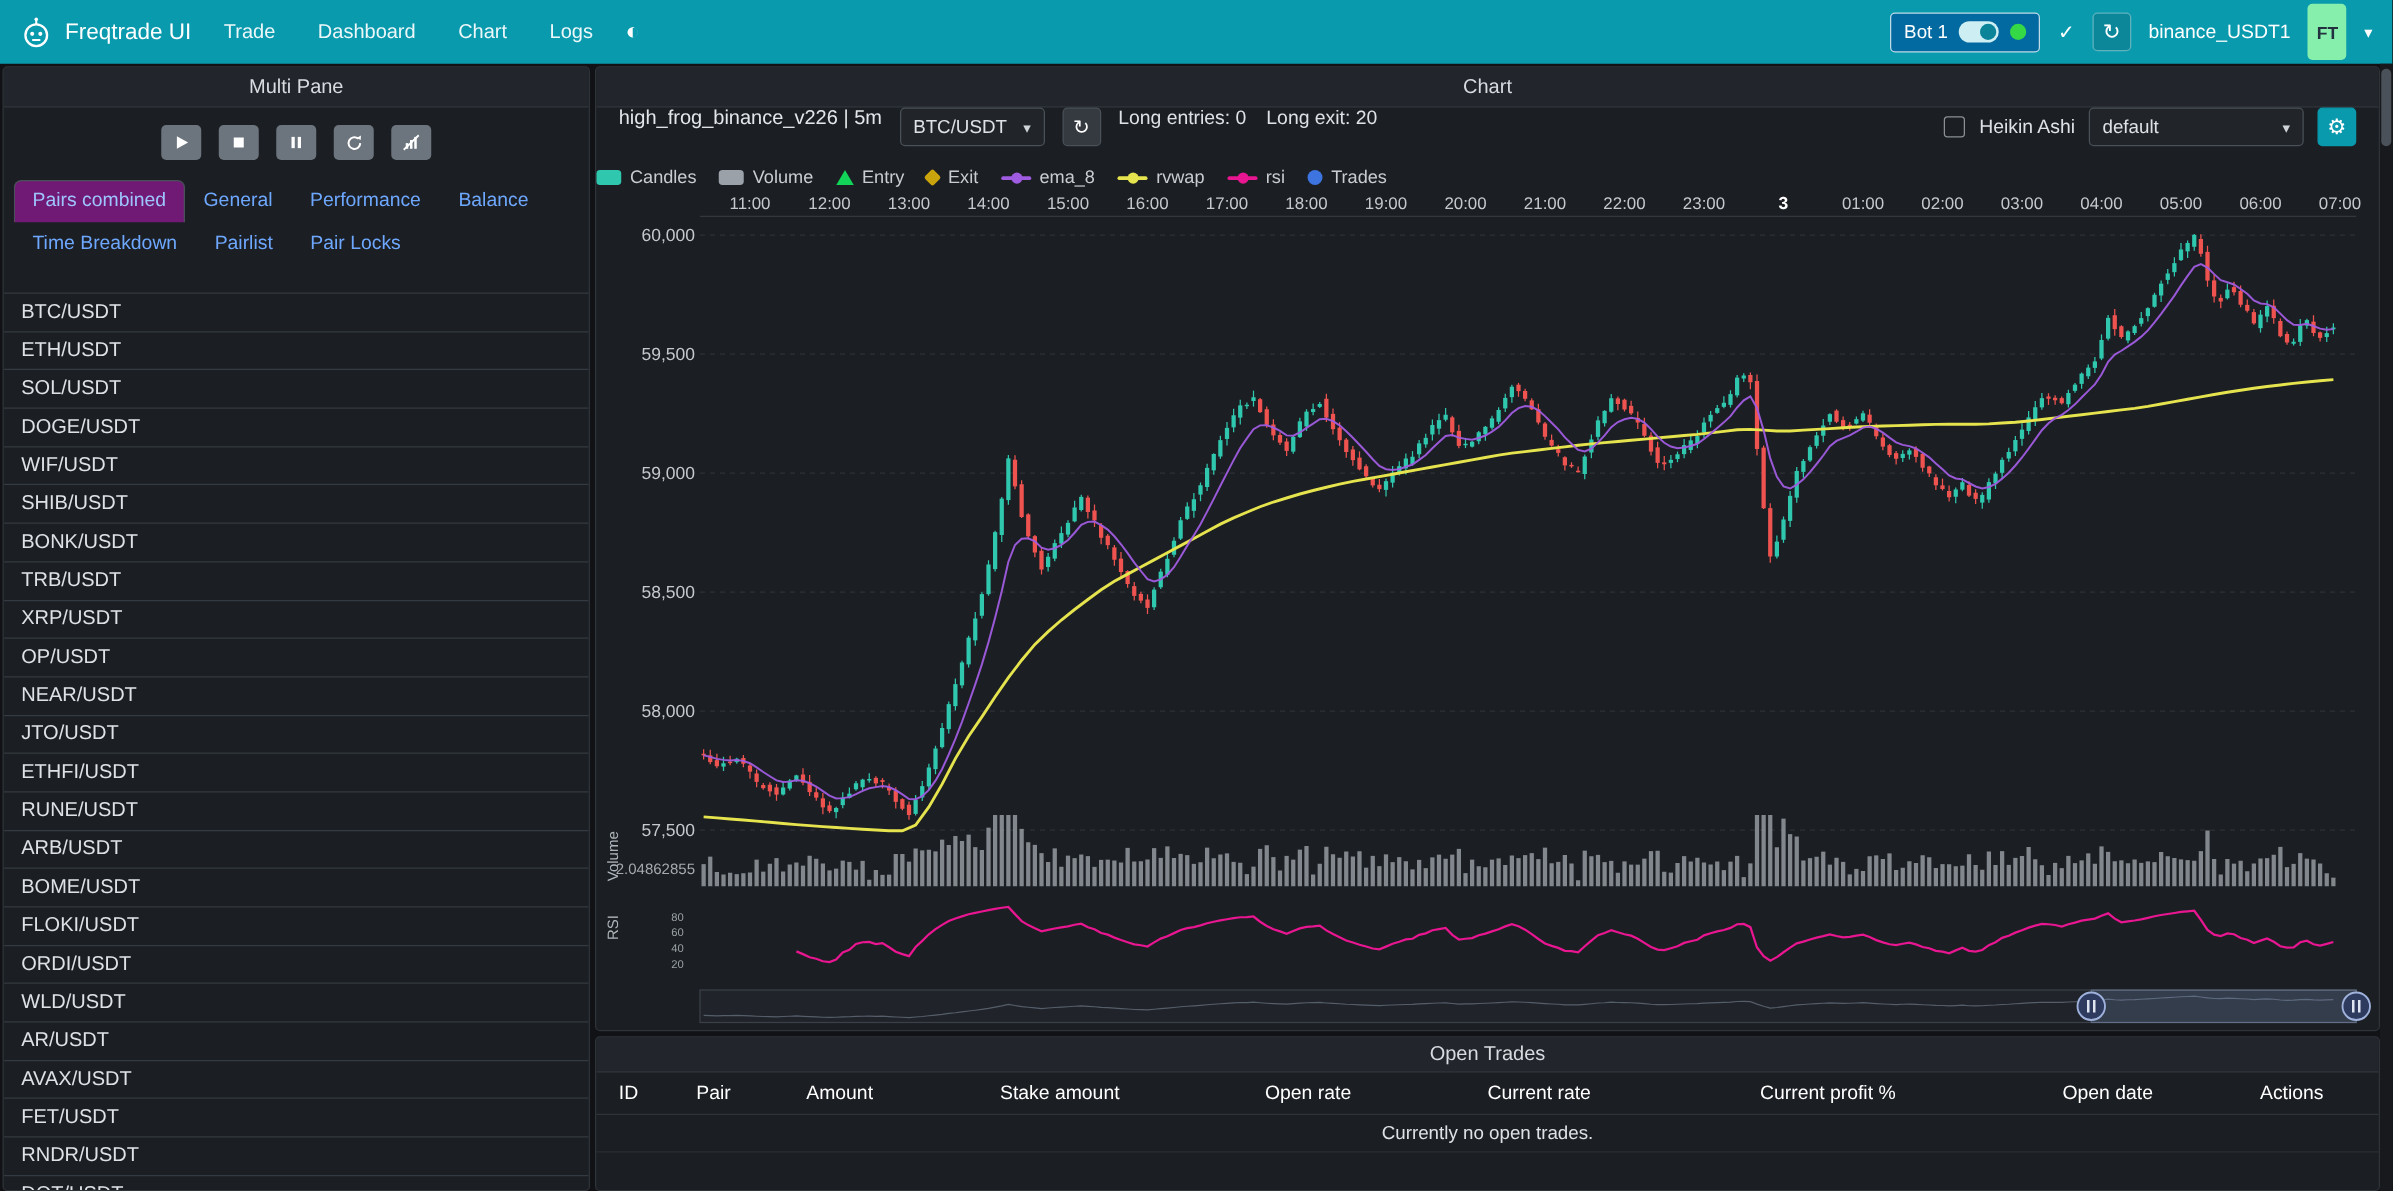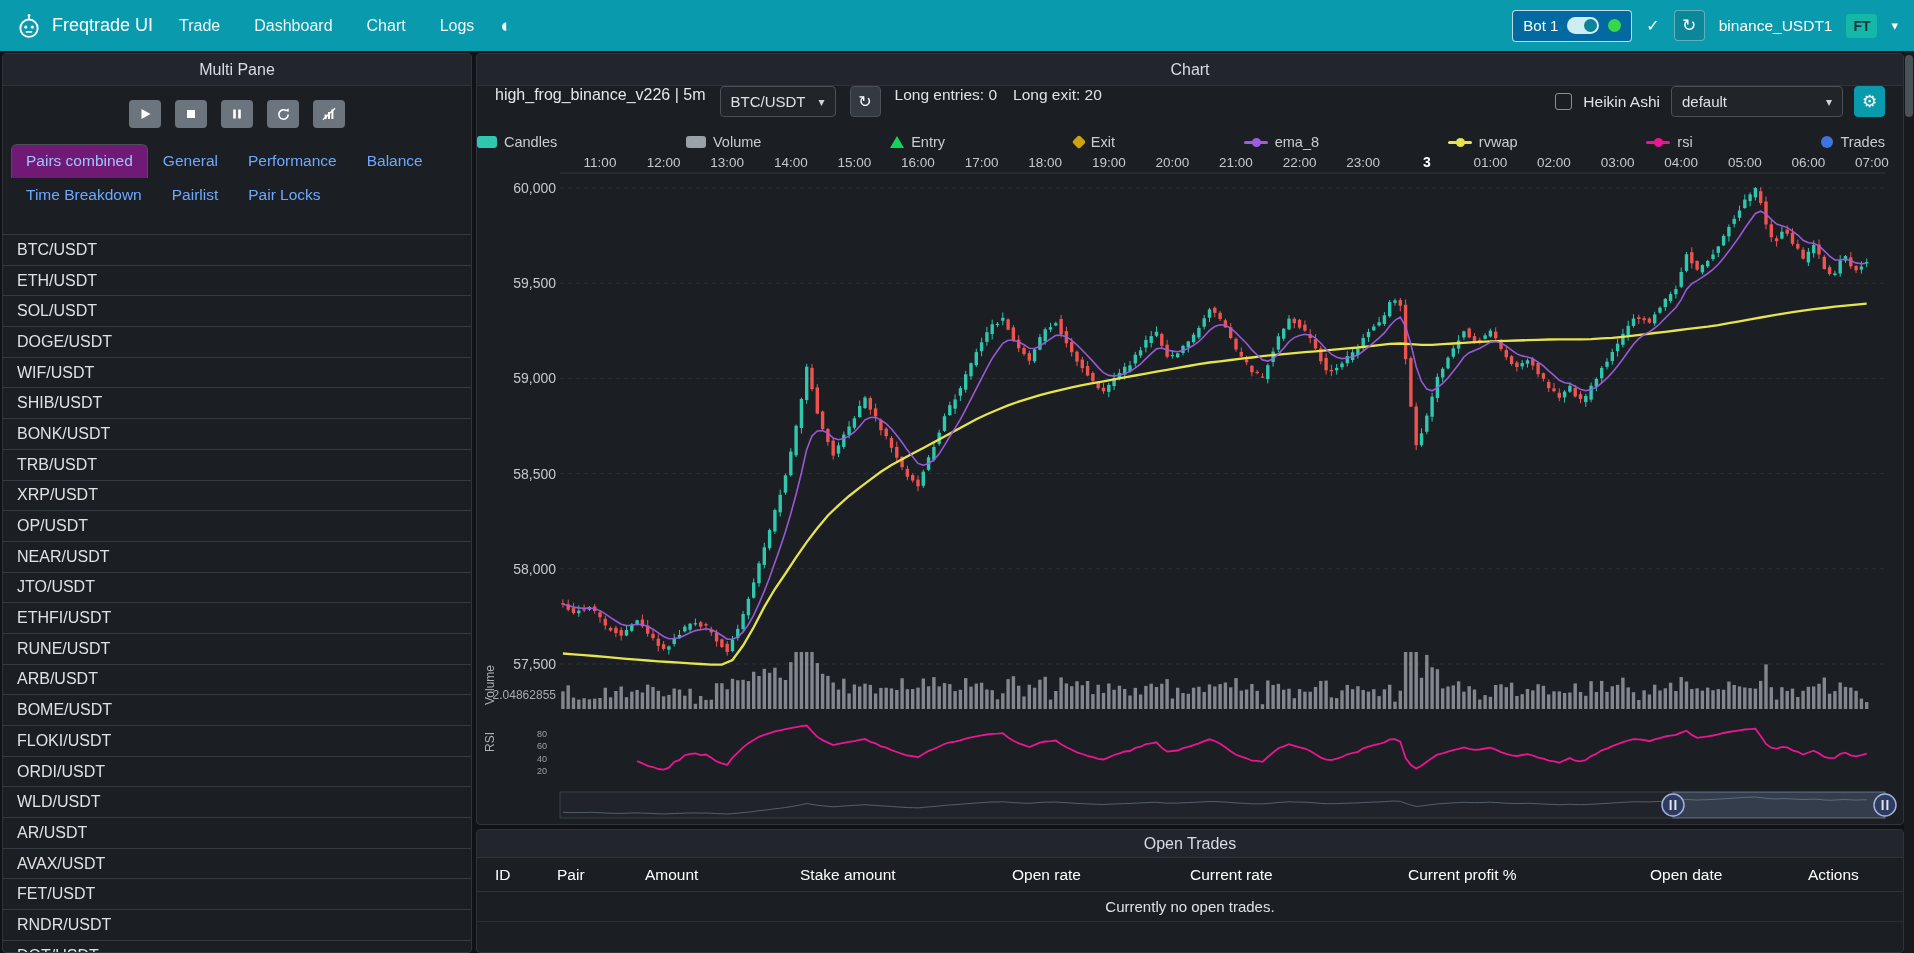--- a/index.html
+++ b/index.html
@@ -13,21 +13,21 @@
   .nav-link{font-size:16px;color:rgba(255,255,255,.92);cursor:pointer;white-space:nowrap}
   .theme-ico{color:#fff;font-size:19px;cursor:pointer}
   .nav-right{margin-left:auto;display:flex;align-items:center;gap:14px}
   .bot-box{display:flex;align-items:center;gap:9px;background:#0369a1;border:1px solid rgba(255,255,255,.75);border-radius:4px;height:32px;padding:0 10px;color:#fff;font-size:15px;cursor:pointer}
   .switch{width:32px;height:17px;border-radius:9px;background:#cdeef3;position:relative;display:inline-block}
   .switch .knob{position:absolute;right:2px;top:2px;width:13px;height:13px;border-radius:50%;background:#0b8398}
   .online-dot{width:13px;height:13px;border-radius:50%;background:#35d845;display:inline-block}
   .nav-check{color:#fff;font-size:16px}
   .nav-reload{width:31px;height:31px;border-radius:4px;background:#0c879a;border:1px solid rgba(255,255,255,.35);color:#fff;font-size:17px;display:flex;align-items:center;justify-content:center;cursor:pointer}
   .exchange-label{color:#fff;font-size:15.5px}
-  .avatar{width:31px;height:24px;border-radius:4px;background:#14b8a6;color:#22303f;font-weight:bold;font-size:14px;display:flex;align-items:center;justify-content:center;cursor:pointer}
+  .avatar{width:31px;height:45px;border-radius:4px;background:#86efac;color:#22303f;font-weight:bold;font-size:14px;display:flex;align-items:center;justify-content:center;cursor:pointer}
   .user-caret{color:#fff;font-size:13px}
 
   
   .content{position:absolute;top:53px;left:2px;right:10px;bottom:0;display:flex;gap:4px}
   .card{background:#1b1e23;border:1px solid #2f343a;border-radius:4px;overflow:hidden}
   .card-header{height:32px;background:#22262c;border-bottom:1px solid #2f343a;display:flex;align-items:center;justify-content:center;font-size:16px;color:#d8dbe0}
 
   
   .left-card{width:470px;height:900px;display:flex;flex-direction:column}
   .toolbar{display:flex;justify-content:center;gap:14px;margin-top:14px}
@@ -47,21 +47,21 @@
   .select{background:#212529;border:1px solid #495057;border-radius:4px;height:31px;display:flex;align-items:center;justify-content:space-between;padding:0 10px;font-size:15px;color:#dee2e6;cursor:pointer;gap:10px}
   .select .sel-caret{font-size:12px;color:#cfd4d9}
   .pair-select{width:116px}
   .plotcfg-select{width:172px}
   .btn-sq{width:31px;height:31px;border-radius:4px;display:flex;align-items:center;justify-content:center;border:1px solid #495057;background:#343a40;color:#fff;font-size:16px;cursor:pointer}
   .btn-gear{background:#0a9aae;border-color:#0a9aae;font-size:17px}
   .entries-text{font-size:15.5px;color:#dee2e6;display:flex;gap:16px;white-space:nowrap}
   .controls-right{margin-left:auto;display:flex;align-items:center;gap:11px}
   .checkbox{width:17px;height:17px;border:1px solid #8a9096;border-radius:3px;background:transparent;cursor:pointer}
   .chk-label{font-size:15.5px;color:#dee2e6;white-space:nowrap}
-  .legend{height:24px;display:flex;justify-content:space-between;align-items:center;gap:18px;padding-right:18px}
+  .legend{height:24px;display:flex;justify-content:flex-start;align-items:center;gap:18px;padding-right:18px}
   .legend-item{display:flex;align-items:center;gap:7px;cursor:pointer}
   .lg-label{font-size:14.5px;color:#c9cdd2}
   .lg-marker.rect{width:20px;height:12px;border-radius:3px}
   .lg-marker.triangle{width:0;height:0;border-left:7px solid transparent;border-right:7px solid transparent;border-bottom:12px solid #12d458;background:transparent}
   .lg-marker.diamond{width:10px;height:10px;transform:rotate(45deg);border-radius:2px}
   .lg-marker.circle{width:12px;height:12px;border-radius:50%}
   .lg-marker.line-dot{width:24px;height:3px;border-radius:2px;position:relative}
   .lg-dot{position:absolute;left:8px;top:-3px;width:9px;height:9px;border-radius:50%}
   .chart-body{position:absolute;left:0;top:100px;width:1426px;height:672px}
   svg{font-family:"Liberation Sans",sans-serif}

